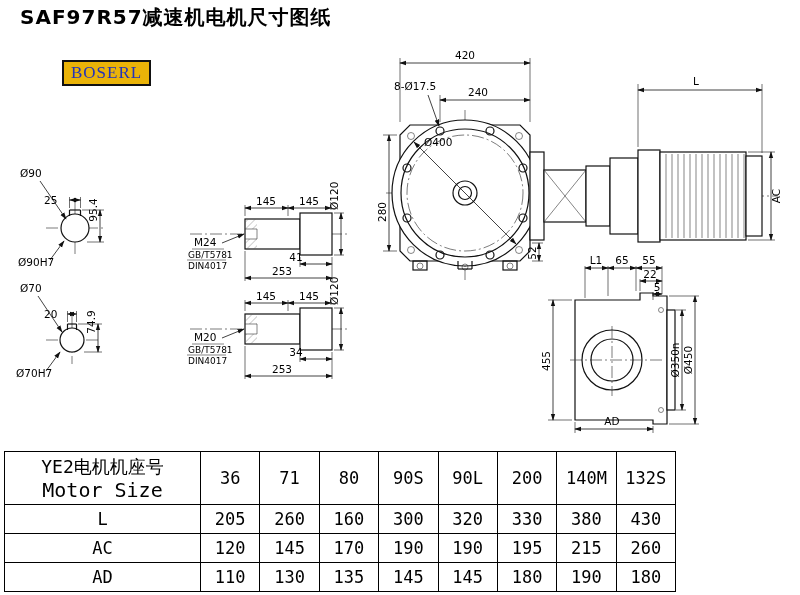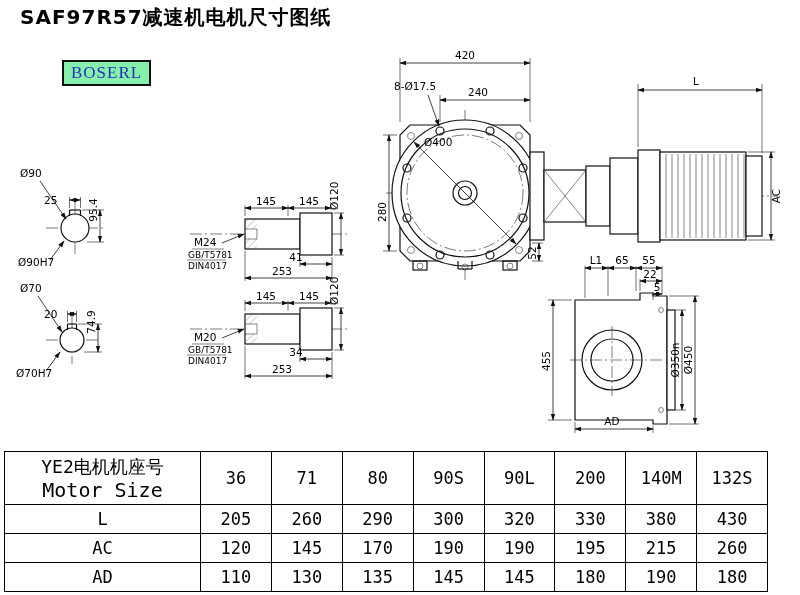--- a/index.html
+++ b/index.html
@@ -2,37 +2,37 @@
 <html><head>
 <meta charset="utf-8">
 <style>
   html,body{margin:0;padding:0;}
   body{width:800px;height:595px;position:relative;background:#fff;
        font-family:"DejaVu Sans",sans-serif;color:#000;overflow:hidden;}
 
   .page-title{position:absolute;left:20px;top:4px;font-size:20px;font-weight:bold;
               letter-spacing:1px;white-space:nowrap;}
   .logo-box{position:absolute;left:62px;top:60px;border:2px solid #111;
-            padding:1px 7px;background:#86efac;}
+            padding:1px 7px;background:#eab308;}
   .logo-text{font-family:"Liberation Serif",serif;font-size:17px;color:#2233bb;letter-spacing:1px;}
 
   svg{position:absolute;left:0;top:0;}
   .ln{stroke:#111;stroke-width:1.2;fill:none}
   .lnf{stroke:#111;stroke-width:1.2;fill:#fff}
   .thin{stroke:#333;stroke-width:.6;fill:none}
   .ext{stroke:#333;stroke-width:.7;fill:none}
   .cl{stroke:#444;stroke-width:.7;fill:none;stroke-dasharray:12 3 2 3}
   .dim{stroke:#111;stroke-width:.8;fill:none;marker-start:url(#ar);marker-end:url(#ar)}
   .ldr{stroke:#111;stroke-width:.8;fill:none;marker-end:url(#ar)}
   svg text{font:12px "DejaVu Sans",sans-serif;fill:#000}
   svg text.ts{font-size:9px}
   svg text.tm{font-size:10.5px}
   svg text.mid{text-anchor:middle}
 
-  table.dims{border-collapse:collapse;position:absolute;left:4px;top:451px;width:764px;
+  table.dims{border-collapse:collapse;position:absolute;left:4px;top:451px;width:672px;
              table-layout:fixed;font-family:"DejaVu Sans Mono",monospace;font-size:17px;}
   table.dims td{border:1.5px solid #000;text-align:center;padding:0;height:28px;background:#fff;}
   table.dims tr.hdr td{height:52px;}
   .hdr-cn{font-size:18px;line-height:24px;}
   .hdr-en{font-size:20px;line-height:22px;}
 </style>
 </head>
 <body>
 
 <svg width="800" height="450" viewBox="0 0 800 450">
@@ -334,21 +334,21 @@
       <td>90S</td>
       <td>90L</td>
       <td>200</td>
       <td>140M</td>
       <td>132S</td>
     </tr>
     <tr>
       <td>L</td>
       <td>205</td>
       <td>260</td>
-      <td>290</td>
+      <td>160</td>
       <td>300</td>
       <td>320</td>
       <td>330</td>
       <td>380</td>
       <td>430</td>
     </tr>
     <tr>
       <td>AC</td>
       <td>120</td>
       <td>145</td>

